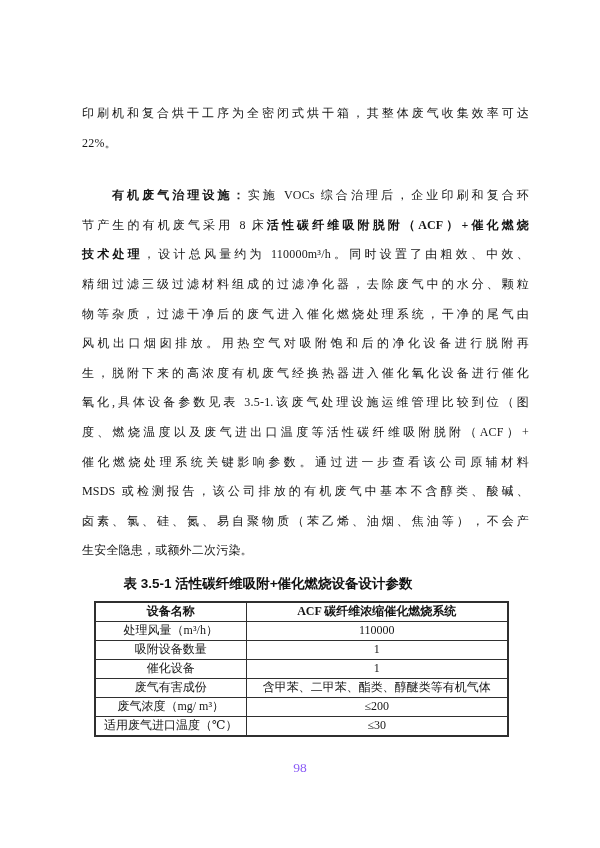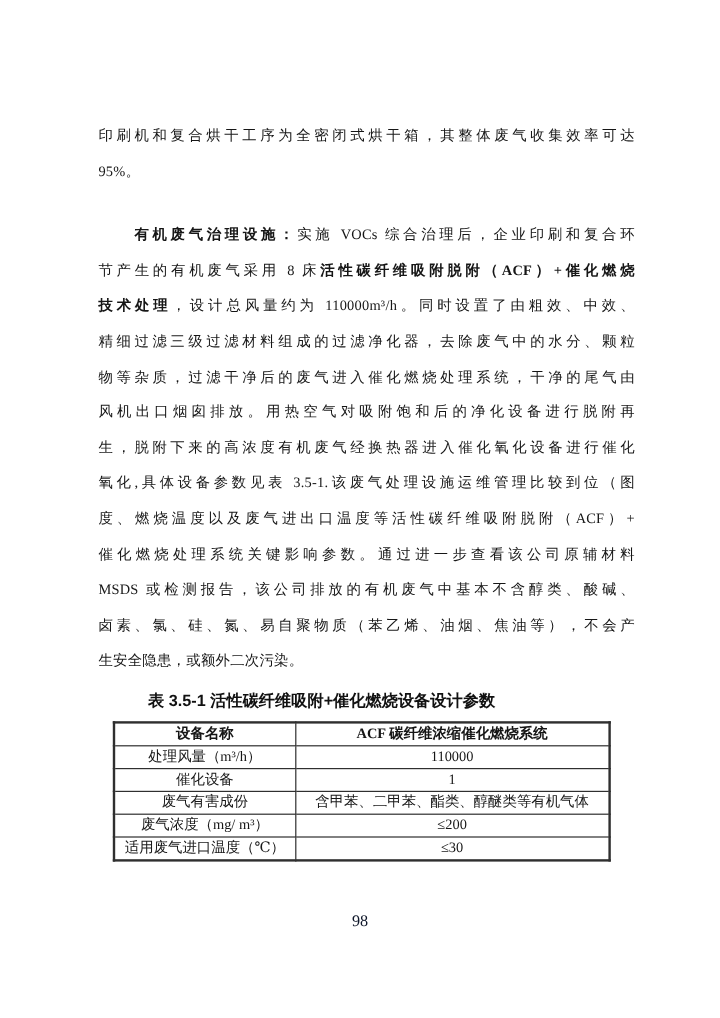--- a/index.html
+++ b/index.html
@@ -73,30 +73,30 @@
   table.params thead th { font-weight: 700; }
   
   .page-number {
     position: absolute;
     top: 759px;
     left: 0;
     width: 600px;
     text-align: center;
     font-size: 13.5px;
     line-height: 17px;
-    color: #0f172a;
+    color: #8b5cf6;
   }
 </style>
 </head>
 <body>
 
 <div class="page">
   <div class="body-text">
       <div class="line just"><span>印刷机和复合烘干工序为全密闭式烘干箱，其整体废气收集效率可达</span></div>
-      <div class="line plain"><span>95%。</span></div>
+      <div class="line plain"><span>22%。</span></div>
       <div class="line just indent"><span class="b">有机废气治理设施：</span><span>实施 VOCs 综合治理后，企业印刷和复合环</span></div>
       <div class="line just"><span>节产生的有机废气采用 8 床</span><span class="b">活性碳纤维吸附脱附（ACF）+催化燃烧</span></div>
       <div class="line just"><span class="b">技术处理</span><span>，设计总风量约为 110000m³/h。同时设置了由粗效、中效、</span></div>
       <div class="line just"><span>精细过滤三级过滤材料组成的过滤净化器，去除废气中的水分、颗粒</span></div>
       <div class="line just"><span>物等杂质，过滤干净后的废气进入催化燃烧处理系统，干净的尾气由</span></div>
       <div class="line just"><span>风机出口烟囱排放。用热空气对吸附饱和后的净化设备进行脱附再</span></div>
       <div class="line just"><span>生，脱附下来的高浓度有机废气经换热器进入催化氧化设备进行催化</span></div>
       <div class="line just"><span>氧化,具体设备参数见表 3.5-1.该废气处理设施运维管理比较到位（图</span></div>
       <div class="line just"><span>度、燃烧温度以及废气进出口温度等活性碳纤维吸附脱附（ACF）+</span></div>
       <div class="line just"><span>催化燃烧处理系统关键影响参数。通过进一步查看该公司原辅材料</span></div>
@@ -115,20 +115,24 @@
           <th>设备名称</th>
           <th>ACF 碳纤维浓缩催化燃烧系统</th>
         </tr>
       </thead>
     <tbody>
         <tr>
           <td>处理风量（m³/h）</td>
           <td>110000</td>
         </tr>
         <tr>
+          <td>吸附设备数量</td>
+          <td>1</td>
+        </tr>
+        <tr>
           <td>催化设备</td>
           <td>1</td>
         </tr>
         <tr>
           <td>废气有害成份</td>
           <td>含甲苯、二甲苯、酯类、醇醚类等有机气体</td>
         </tr>
         <tr>
           <td>废气浓度（mg/ m³）</td>
           <td>≤200</td>

